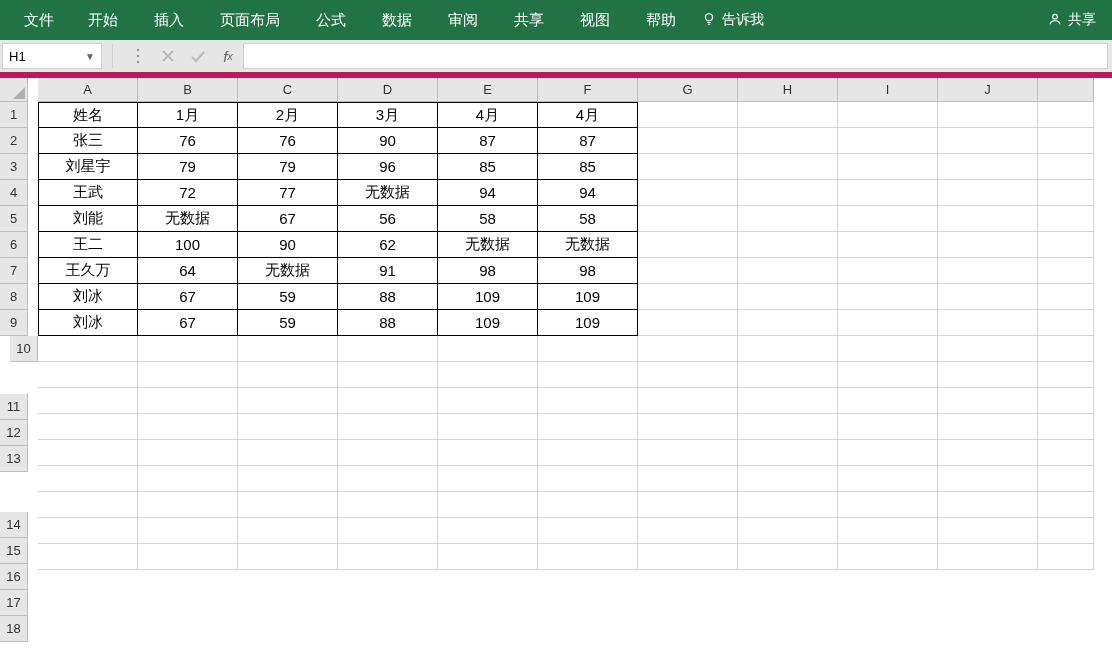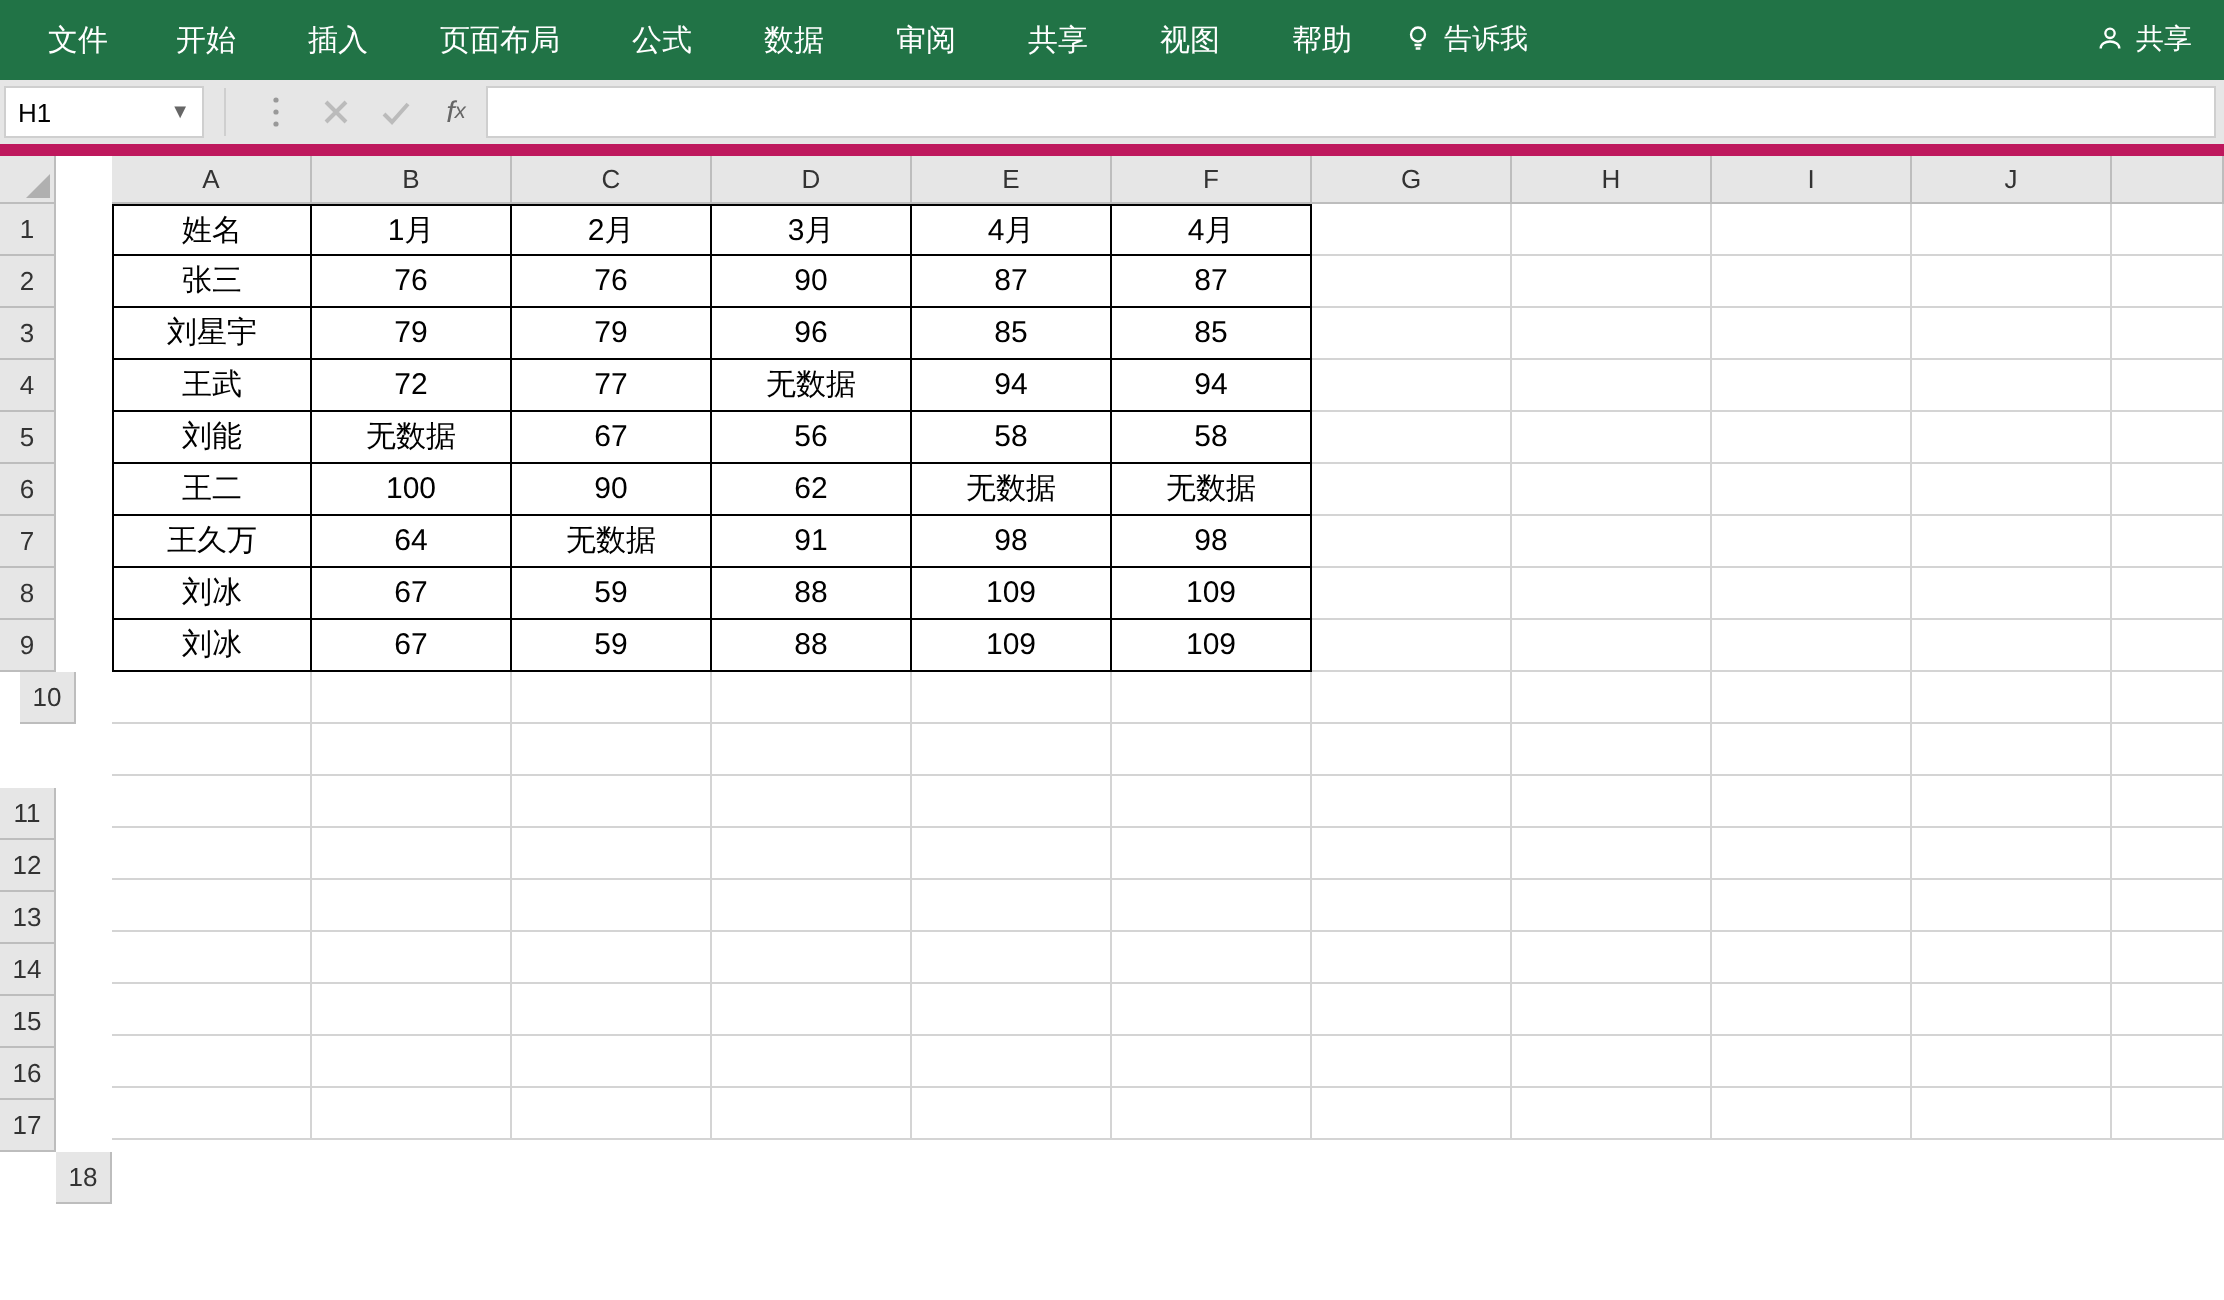--- a/index.html
+++ b/index.html
@@ -257,25 +257,25 @@
         <div class="row-header" style="height: 26px;">4</div>
         <div class="row-header" style="height: 26px;">5</div>
         <div class="row-header" style="height: 26px;">6</div>
         <div class="row-header" style="height: 26px;">7</div>
         <div class="row-header" style="height: 26px;">8</div>
         <div class="row-header" style="height: 26px;">9</div>
         <div class="row-header" style="height: 26px; margin-left: 10px;">10</div>
         <div class="row-header" style="height: 26px; margin-top: 32px;">11</div>
         <div class="row-header" style="height: 26px;">12</div>
         <div class="row-header" style="height: 26px;">13</div>
-        <div class="row-header" style="height: 26px;">14</div>
+        <div class="row-header" style="height: 26px; margin-top: 40px;">14</div>
         <div class="row-header" style="height: 26px;">15</div>
         <div class="row-header" style="height: 26px;">16</div>
         <div class="row-header" style="height: 26px;">17</div>
-        <div class="row-header" style="height: 26px; margin-left: 28px;">18</div>
+        <div class="row-header" style="height: 26px;">18</div>
       </div>
   </div>
   <div class="right-area">
     <div class="col-headers" id="col-headers">
         <div class="col-header col-A">A</div>
         <div class="col-header col-B">B</div>
         <div class="col-header col-C">C</div>
         <div class="col-header col-D">D</div>
         <div class="col-header col-E">E</div>
         <div class="col-header col-F">F</div>

